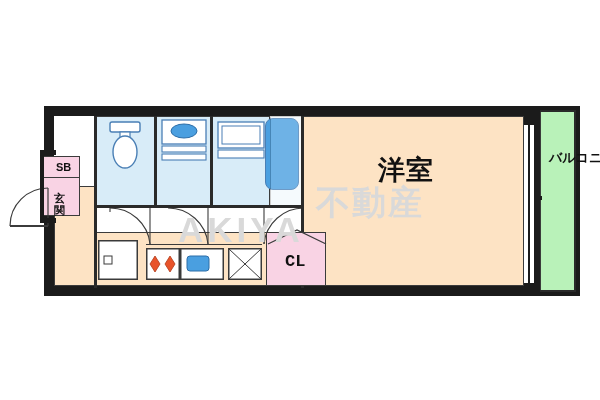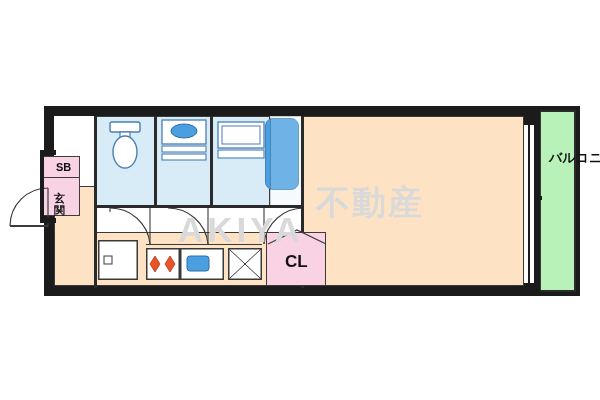--- a/index.html
+++ b/index.html
@@ -20,21 +20,21 @@
   .fill-pink{background:#f9d3e4;}
   .fill-white{background:#ffffff;}
 
   .outline{border:1px solid #3b3b3b;box-sizing:border-box;}
   .outline-blue{border:1px solid #4a7fb5;box-sizing:border-box;}
 
   
   .lbl{position:absolute;color:#111;white-space:nowrap;}
   .room-name{font-size:27px;font-weight:bold;letter-spacing:1px;}
   .room-size{font-size:27px;font-weight:bold;letter-spacing:1px;}
-  .lbl-cl{font-size:17px;font-weight:bold;}
+  .lbl-cl{font-size:17px;font-weight:bold;font-family:Liberation Mono, monospace;}
   .lbl-sb{font-size:11px;font-weight:bold;}
   .lbl-genkan{font-size:11px;font-weight:bold;line-height:12px;text-align:center;}
   .lbl-balcony{font-size:13px;font-weight:bold;line-height:15px;text-align:center;width:16px;}
 
   
   .wm{position:absolute;color:#d9d9d9;font-weight:bold;z-index:6;pointer-events:none;}
   .wm-a{font-size:35px;letter-spacing:4px;margin-top:32px;}
   .wm-b{font-size:34px;letter-spacing:2px;}
 
   svg{display:block;overflow:visible;}
@@ -57,20 +57,21 @@
   <div class="abs" style="left:540px;top:290px;width:36px;height:2px;background:#2a2a2a;"></div>
   <div class="abs" style="left:574px;top:110px;width:2px;height:182px;background:#2a2a2a;"></div>
   <div class="abs" style="left:520px;top:196px;width:22px;height:4px;background:#1b1b1b;"></div>
   <div class="lbl lbl-balcony" style="left:549px;top:150px;">バルコニー</div>
 
   <div class="abs" style="left:524px;top:124px;width:10px;height:160px;background:#ffffff;border-top:1px solid #1b1b1b;border-bottom:1px solid #1b1b1b;box-sizing:border-box;"></div>
   <div class="abs" style="left:528px;top:124px;width:2px;height:160px;background:#1b1b1b;"></div>
   <div class="abs wall" style="left:524px;top:106px;width:10px;height:18px;"></div>
 
   <div class="abs fill-tatami outline" style="left:303px;top:116px;width:221px;height:170px;"></div>
+  <div class="lbl room-name" style="left:378px;top:152px;">洋室</div>
 
   <div class="abs fill-hall outline" style="left:96px;top:232px;width:207px;height:54px;"></div>
 
   <div class="abs fill-hall outline" style="left:54px;top:186px;width:42px;height:100px;"></div>
 
   <div class="abs fill-pink outline" style="left:42px;top:156px;width:38px;height:60px;"></div>
   <div class="lbl lbl-genkan" style="left:54px;top:192px;">
     <span>玄</span><br>
     <span>関</span>
   </div>

